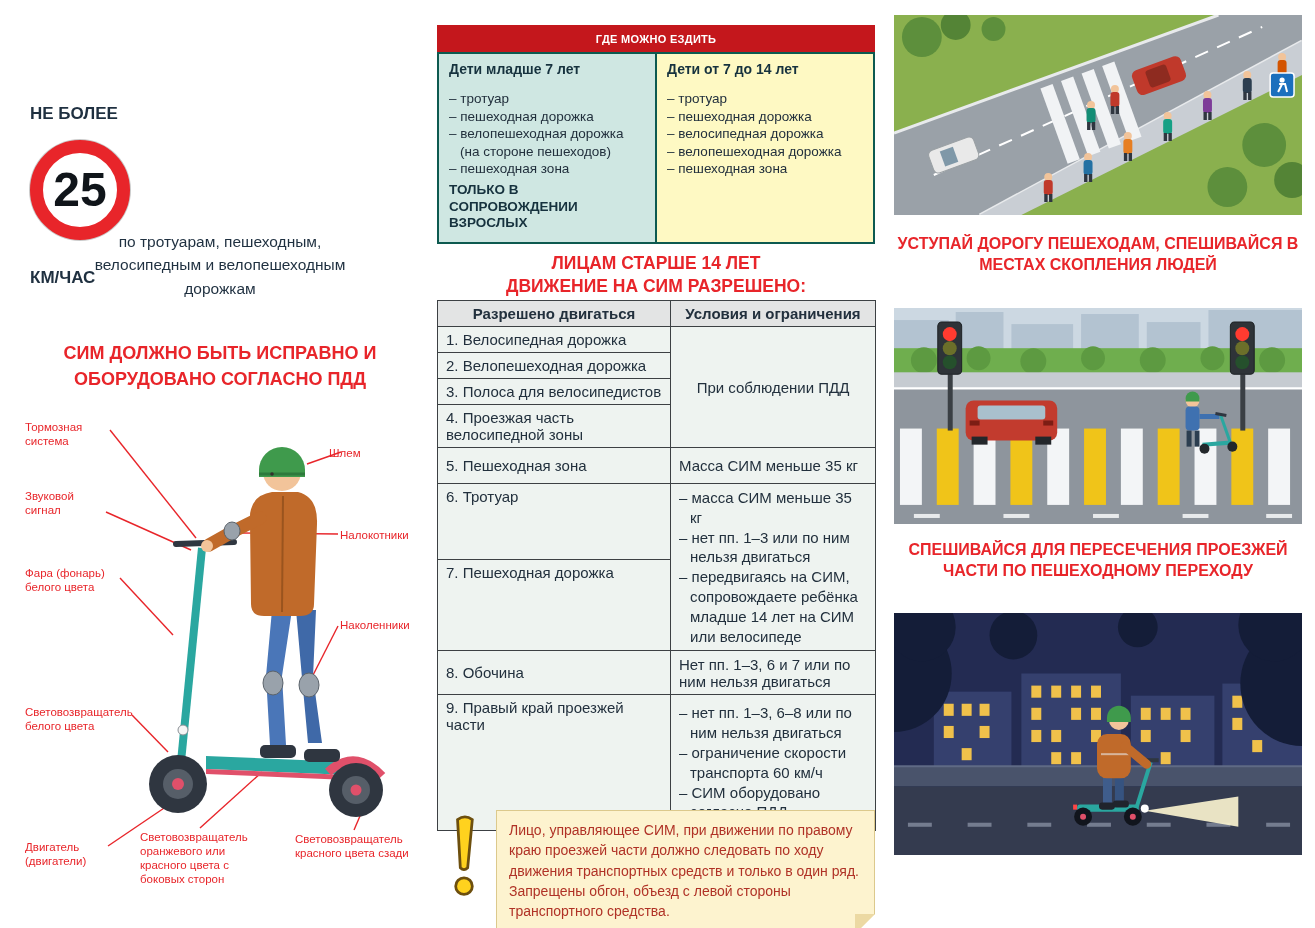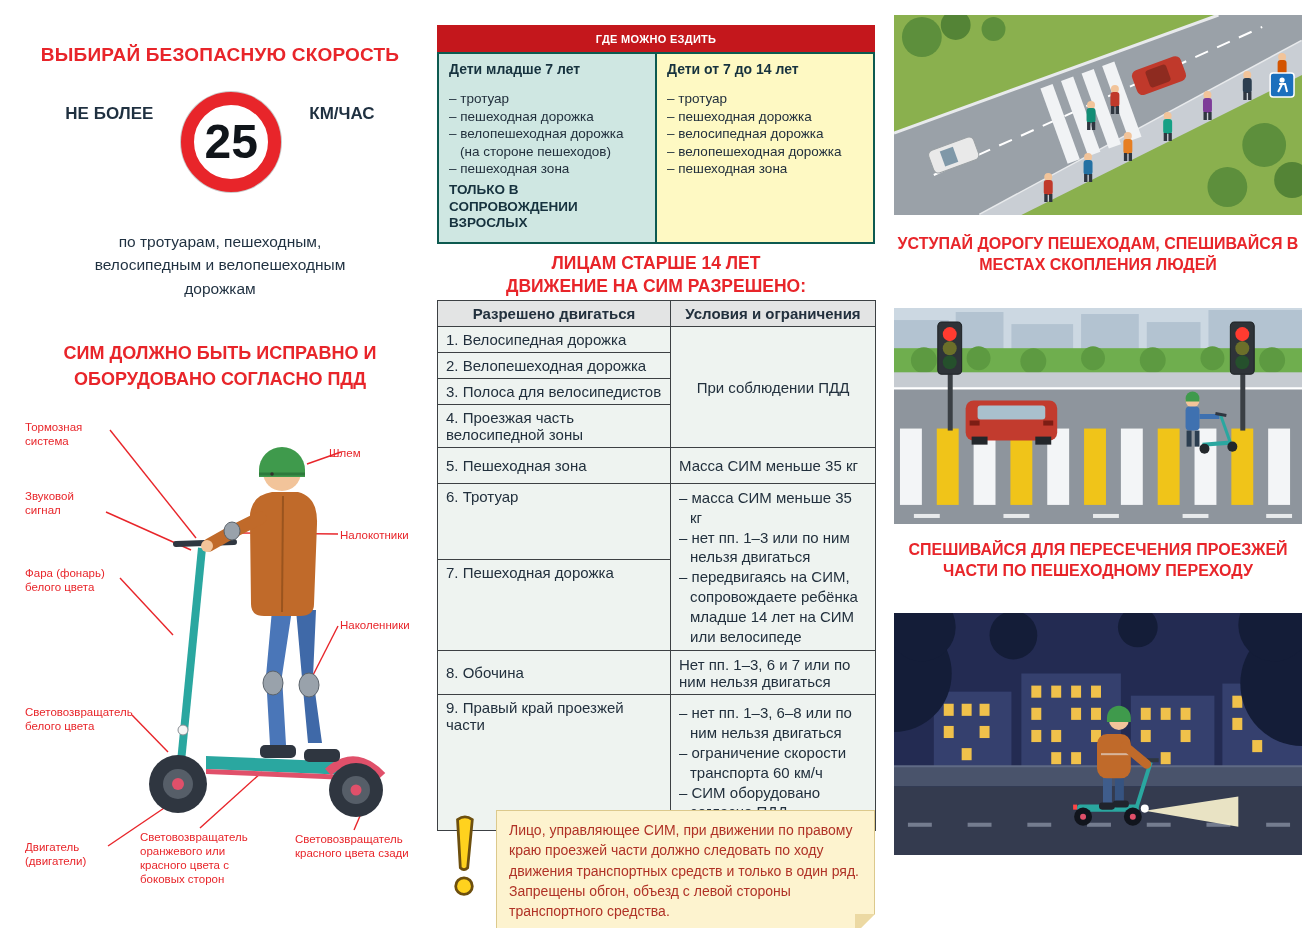--- a/index.html
+++ b/index.html
@@ -3,21 +3,21 @@
 <meta charset="utf-8">
 <style>
   * { margin:0; padding:0; box-sizing:border-box; }
   html,body { width:1315px; height:928px; }
   body { background:#fff; font-family:"Liberation Sans", sans-serif; }
   .poster { position:relative; width:1315px; height:928px; background:#fff; overflow:hidden; }
 
   
   .sec-title { position:absolute; color:#e8252a; font-weight:700; text-align:center; }
   #speed-title { left:25px; top:44px; width:390px; font-size:19px; letter-spacing:.2px; }
-  .speed-row { position:absolute; left:30px; top:92px; width:380px; display:flex; justify-content:center; align-items:flex-start; gap:28px; }
+  .speed-row { position:absolute; left:30px; top:92px; width:380px; display:flex; justify-content:center; align-items:flex-start; gap:16px;flex-direction:column; }
   .speed-side { font-size:17px; font-weight:700; color:#1f3040; margin-top:12px; }
   .speed-sign { width:100px; height:100px; border-radius:50%; background:#fff; border:13px solid #e8252a; box-shadow:0 0 0 1px #c9c9c9; display:flex; align-items:center; justify-content:center; }
   .speed-sign span { font-size:48px; font-weight:700; color:#10151a; line-height:1; }
   .speed-note { position:absolute; left:70px; top:230px; width:300px; text-align:center; color:#1f3040; font-size:15.5px; line-height:1.5; }
   #equip-title { left:25px; top:340px; width:390px; font-size:18px; line-height:1.45; }
   .scooter-area { position:absolute; left:10px; top:400px; width:420px; height:520px; }
   .scooter-area > svg { position:absolute; left:0; top:0; width:420px; height:520px; }
   .callout { position:absolute; color:#e8252a; font-size:11.5px; line-height:1.22; }
   .callout .c-note { margin-top:3px; }
 
@@ -52,21 +52,20 @@
   .caption { position:absolute; left:894px; width:408px; text-align:center; color:#e8252a; font-weight:700; font-size:16px; line-height:1.3; }
   #cap1 { top:234px; }
   #cap2 { top:540px; }
   #cap3 { top:868px; }
 </style>
 </head>
 <body>
 
 <div class="poster">
 
-  <h1 class="sec-title" id="speed-title">ВЫБИРАЙ БЕЗОПАСНУЮ СКОРОСТЬ</h1>
 
   <div class="speed-row">
     <span class="speed-side">НЕ БОЛЕЕ</span>
     <div class="speed-sign">
       <span>25</span>
     </div>
     <span class="speed-side">КМ/ЧАС</span>
   </div>
 
   <p class="speed-note">по тротуарам, пешеходным, велосипедным и велопешеходным дорожкам</p>

